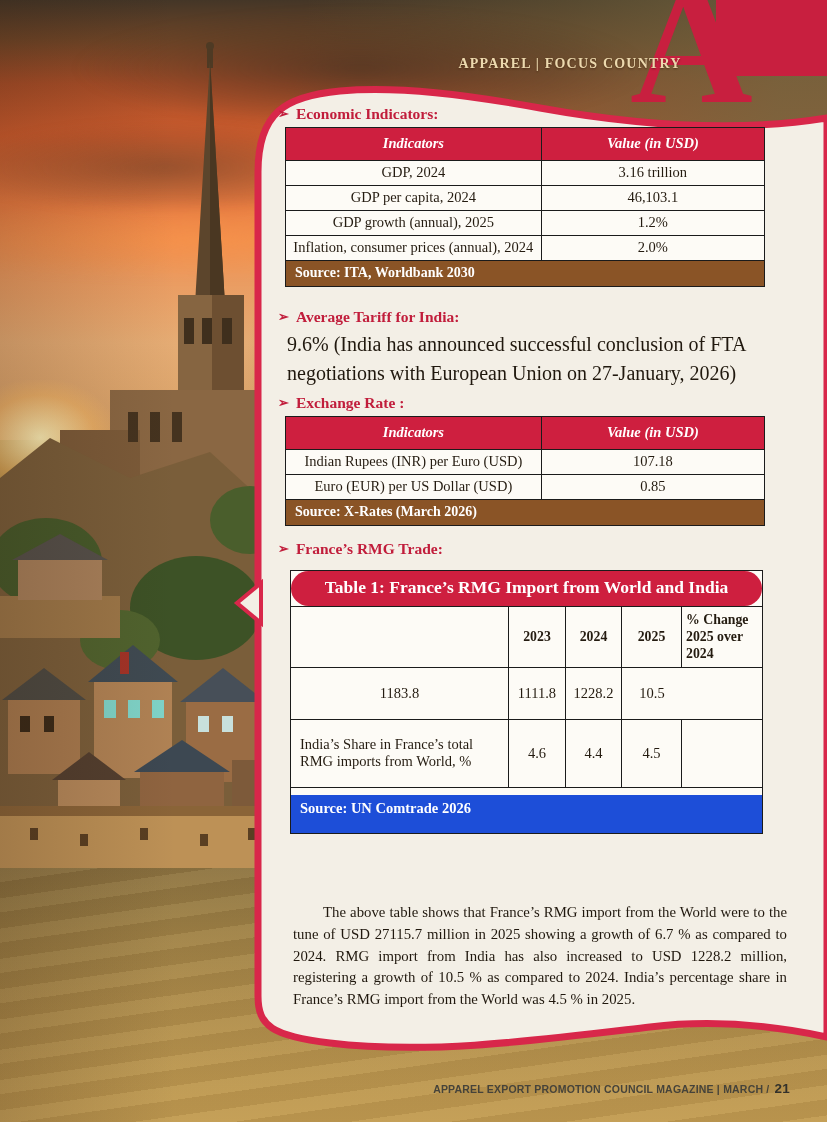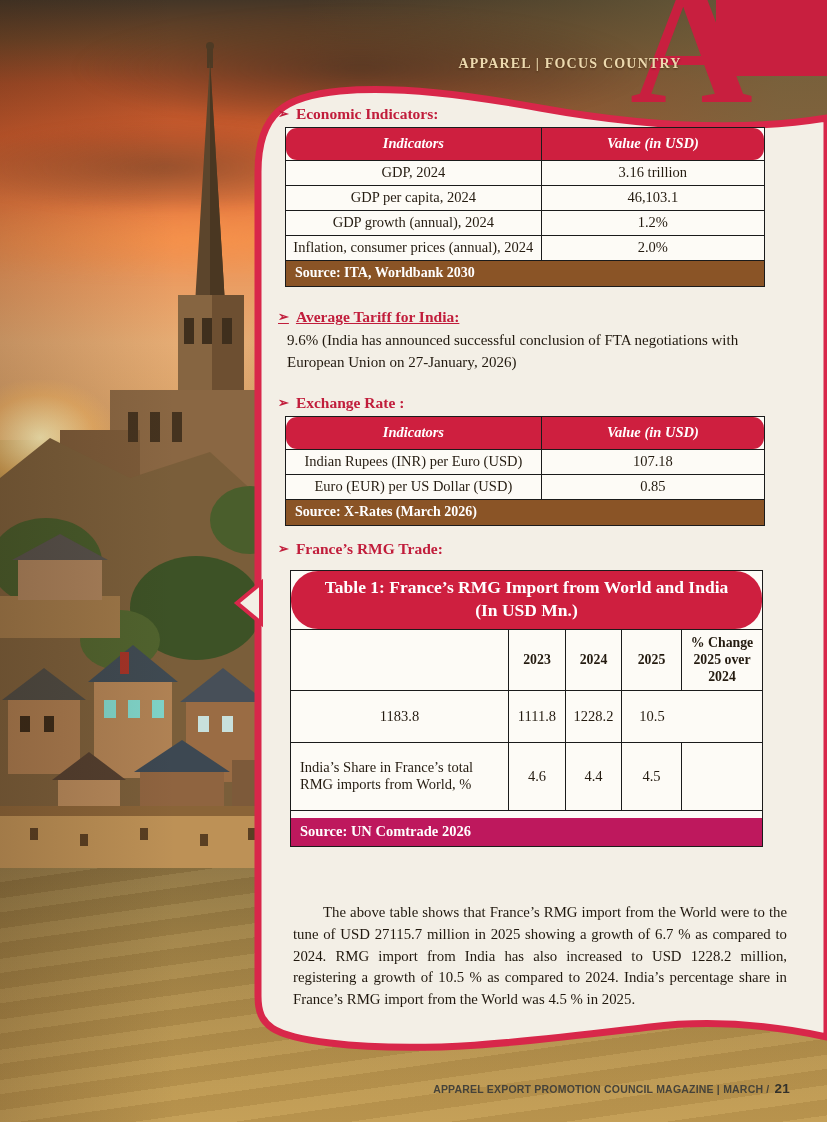--- a/index.html
+++ b/index.html
@@ -41,46 +41,46 @@
   .hdr-title { position:absolute; left:450px; top:56px; width:240px; z-index:5; text-align:center;
     font-weight:bold; font-size:14px; letter-spacing:1.2px; color:#ecd9ae;
     text-shadow:0 1px 2px rgba(60,30,10,.65); }
   
   .panel { position:absolute; inset:0; z-index:4; }
   
   .content { position:absolute; inset:0; z-index:6; color:#241b10; }
   .h { position:absolute; font-weight:bold; font-size:15.5px; color:#c11d3b; white-space:nowrap; }
   .h .arr { margin-right:7px; font-size:13px; position:relative; top:-1px; }
   .tblx { position:absolute; left:285px; width:480px; border:1.5px solid #1b1b1b; background:#fdfbf6; }
-  .thead { display:grid; grid-template-columns:53.5% 46.5%; background:#ce1f3f; color:#fff;border-radius:11px; }
+  .thead { display:grid; grid-template-columns:53.5% 46.5%; background:#ce1f3f; color:#fff; }
   .thead > div { padding:7px 4px 8px; text-align:center; font-style:italic; font-weight:bold; font-size:14.5px;
     border-right:1.2px solid #1b1b1b; }
   .thead > div:last-child, .trow > div:last-child { border-right:none; }
   .trow { display:grid; grid-template-columns:53.5% 46.5%; border-top:1.2px solid #1b1b1b; font-size:14.5px; }
   .trow > div { padding:3px 4px 4px; text-align:center; border-right:1.2px solid #1b1b1b; }
   .tsrc { border-top:1.2px solid #1b1b1b; background:#8a5426; color:#fff; font-weight:bold; font-size:14px;
     padding:4px 9px 5px; }
-  .tariff-text { position:absolute; left:287px; top:330px; width:484px; font-size:15px; line-height:1.45; color:#20180e; }
+  .tariff-text { position:absolute; left:287px; top:330px; width:484px; font-size:20px; line-height:1.45; color:#20180e; }
   
   .t1 { position:absolute; left:290px; top:570px; width:473px; border:1.5px solid #1b1b1b; background:#fdfbf6; }
   .t1-title { background:#ce1f3f; color:#fff; font-weight:bold; font-size:17.5px; line-height:1.3;
     text-align:center; padding:5px 4px 7px;border-radius:27px; }
   .t1r { display:grid; grid-template-columns:218px 57px 56px 60px 1fr; }
   .t1r .c { border-right:1.2px solid #1b1b1b; display:flex; align-items:center; justify-content:center;
-    text-align:center; font-size:14.5px; padding:2px 4px; }
+    font-size:14.5px; padding:2px 4px; }
   .t1r .c:last-child { border-right:none; }
   .t1r .lab { justify-content:flex-start; text-align:left; padding-left:9px; padding-right:8px; }
   .t1 .hdrow .c { font-weight:bold; min-height:60px; font-size:13.8px; line-height:1.25; }
   .t1 .r1 .c { min-height:46px; }
   .t1 .r2 .c { min-height:51px; }
   .t1 .r3 .c { min-height:67px; }
   .t1 .t1r { border-top:1.2px solid #1b1b1b; }
   .t1 .t1-title { border-top:none; }
   .t1-pad { height:8px; border-top:1.2px solid #1b1b1b; }
-  .t1-src { background:#be185d; color:#fff; font-weight:bold; font-size:14.5px; padding:5px 9px 6px; }
+  .t1-src { background:#1d4ed8; color:#fff; font-weight:bold; font-size:14.5px; padding:5px 9px 16px; }
   .para { position:absolute; left:293px; top:902px; width:494px; font-size:14.8px; line-height:1.47;
     text-align:justify; text-indent:30px; color:#20180e; }
   
   .footer { position:absolute; left:430px; top:1081px; width:360px; z-index:6; text-align:right;
     font-family:"Liberation Sans", sans-serif; font-weight:bold; font-size:10.5px; letter-spacing:.2px; color:#46433a; }
   .footer .pg { font-size:13.5px; color:#33312a; margin-left:2px; }
 </style>
 </head>
 <body>
 
@@ -187,31 +187,31 @@
     </div>
     <div class="trow">
       <div>GDP, 2024</div>
       <div>3.16 trillion</div>
     </div>
     <div class="trow">
       <div>GDP per capita, 2024</div>
       <div>46,103.1</div>
     </div>
     <div class="trow">
-      <div>GDP growth (annual), 2024</div>
+      <div>GDP growth (annual), 2025</div>
       <div>1.2%</div>
     </div>
     <div class="trow">
       <div>Inflation, consumer prices (annual), 2024</div>
       <div>2.0%</div>
     </div>
     <div class="tsrc">Source: ITA, Worldbank 2030</div>
   </div>
 
-  <div class="h" style="left:278px; top:308px;text-decoration:underline;">
+  <div class="h" style="left:278px; top:308px;">
     <span class="arr">➢</span><span>Average Tariff for India:</span>
   </div>
   <div class="tariff-text">9.6% (India has announced successful conclusion of FTA negotiations with European Union on 27-January, 2026)</div>
 
   <div class="h" style="left:278px; top:394px;">
     <span class="arr">➢</span><span>Exchange Rate :</span>
   </div>
 
   <div class="tblx" style="top:416px;">
     <div class="thead">
@@ -229,21 +229,20 @@
     <div class="tsrc">Source: X-Rates (March 2026)</div>
   </div>
 
   <div class="h" style="left:278px; top:540px;">
     <span class="arr">➢</span><span>France’s RMG Trade:</span>
   </div>
 
   <div class="t1">
     <div class="t1-title">
       <div>Table 1: France’s RMG Import from World and India</div>
-      <div>(In USD Mn.)</div>
     </div>
     <div class="t1r hdrow">
       <div class="c lab"></div>
       <div class="c">2023</div>
       <div class="c">2024</div>
       <div class="c">2025</div>
       <div class="c">% Change 2025 over 2024</div>
     </div>
     <div class="t1r r2">
       <div class="c">1183.8</div>

